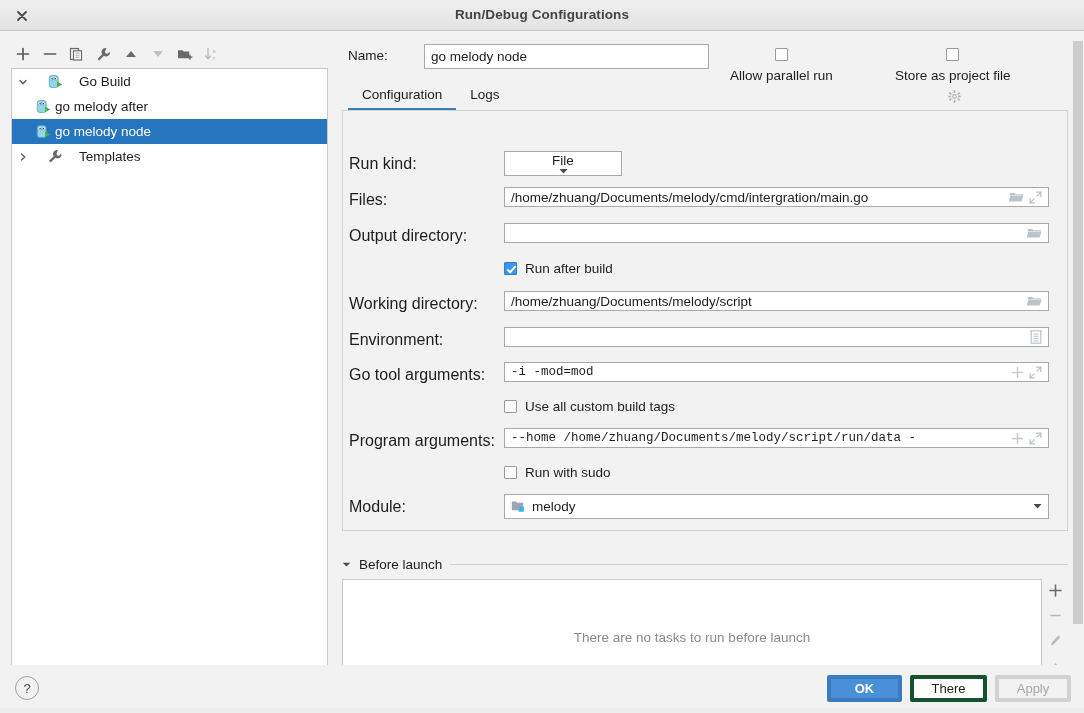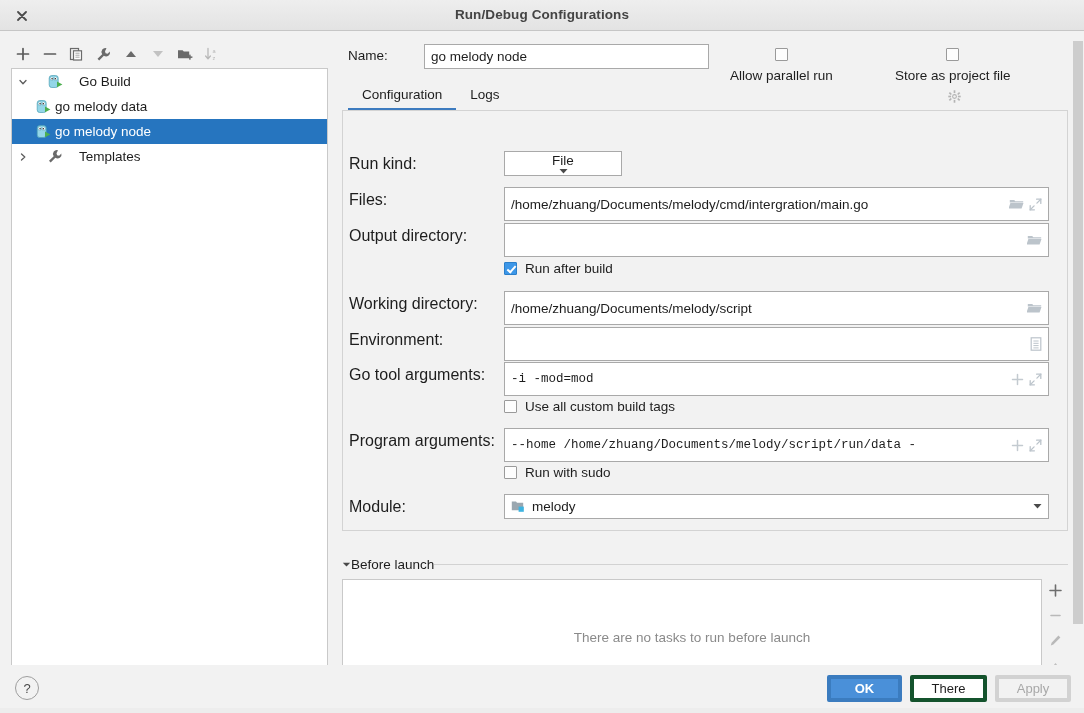--- a/index.html
+++ b/index.html
@@ -203,21 +203,21 @@
   }
   .flabel {
     position: absolute;
     left: 6px; top: 4px;
     font-size: 16px;
     white-space: nowrap;
   }
   .field {
     position: absolute;
     box-sizing: border-box;
-    height: 34px;
+    height: 20px;
     border: 1px solid #a9a9a9;
     background: #ffffff;
     display: flex;
     align-items: center;
     overflow: hidden;
   }
   .field .txt {
     flex: 1 1 auto;
     padding: 0 6px;
     font-size: 13.5px;
@@ -274,21 +274,21 @@
     font-size: 13.5px;
   }
 
   
   .bl-header {
     position: absolute;
     left: 12px; top: 522px;
     width: 726px; height: 22px;
     display: flex;
     align-items: center;
-    gap: 0;
+    gap: 8px;
   }
   .bl-title { font-size: 13.5px; white-space: nowrap; }
   .bl-line { flex: 1 1 auto; height: 1px; background: #d2d2d2; }
 
   .bl-body {
     position: absolute;
     left: 12px; top: 548px;
     width: 700px; height: 117px;
     background: #ffffff;
     border: 1px solid #c9c9c9;
@@ -476,21 +476,21 @@
       <span class="tree-icon">
         <svg width="17" height="16" viewBox="0 0 17 16">
           <rect x="2.2" y="1.5" width="9" height="12" rx="2.6" fill="#93d6e8" stroke="#4a9fb5" stroke-width="0.7"></rect>
           <circle cx="4.8" cy="4.6" r="1.8" fill="#ffffff" stroke="#4a9fb5" stroke-width="0.5"></circle>
           <circle cx="8.6" cy="4.6" r="1.8" fill="#ffffff" stroke="#4a9fb5" stroke-width="0.5"></circle>
           <circle cx="5.1" cy="4.7" r="0.8" fill="#222"></circle>
           <circle cx="8.3" cy="4.7" r="0.8" fill="#222"></circle>
           <path d="M10 7.5 L15.4 10.4 L10 13.3 Z" fill="#4caf50"></path>
         </svg>
       </span>
-      <span>go melody data</span>
+      <span>go melody after</span>
     </div>
 
     <div class="tree-row indent-1 selected">
       <span class="tree-icon">
         <svg width="17" height="16" viewBox="0 0 17 16">
           <rect x="2.2" y="1.5" width="9" height="12" rx="2.6" fill="#93d6e8" stroke="#4a9fb5" stroke-width="0.7"></rect>
           <circle cx="4.8" cy="4.6" r="1.8" fill="#ffffff" stroke="#4a9fb5" stroke-width="0.5"></circle>
           <circle cx="8.6" cy="4.6" r="1.8" fill="#ffffff" stroke="#4a9fb5" stroke-width="0.5"></circle>
           <circle cx="5.1" cy="4.7" r="0.8" fill="#222"></circle>
           <circle cx="8.3" cy="4.7" r="0.8" fill="#222"></circle>

